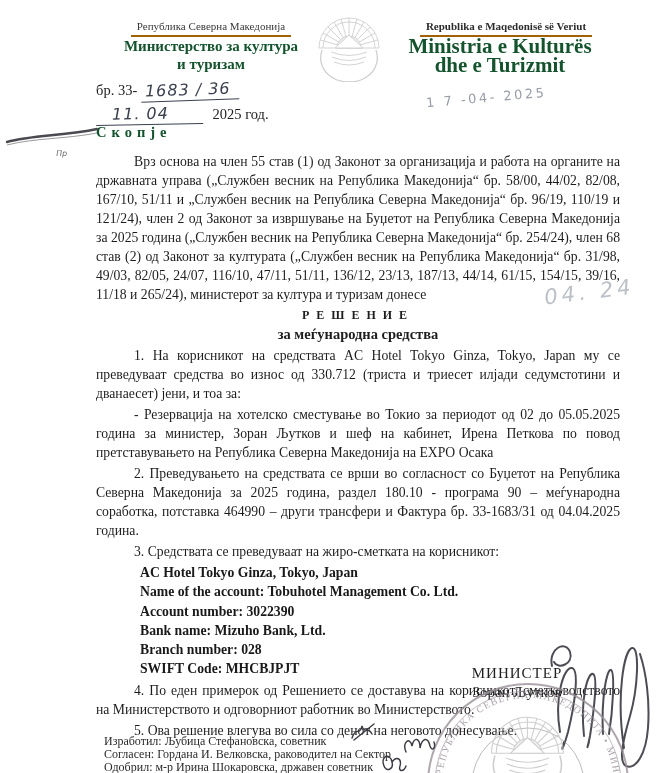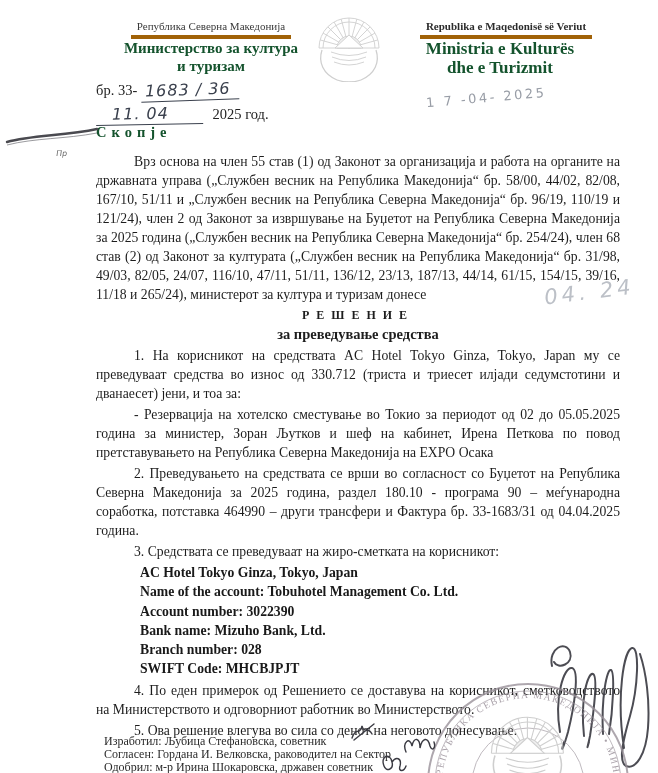--- a/index.html
+++ b/index.html
@@ -6,25 +6,25 @@
   .page {
     position:relative; width:658px; height:773px; margin:0 auto;
     background:#ffffff; overflow:hidden;
     font-family:"Liberation Serif", serif; color:#1d1d1d;
   }
   
   .hdr-left  { position:absolute; left:96px;  top:16px; width:230px; text-align:center; }
   .hdr-right { position:absolute; left:380px; top:16px; width:240px; text-align:center; }
   .hdr-country {
     display:inline-block; font-size:11px; color:#3a3a3a;
-    padding:0 6px 3px 6px; border-bottom:4px solid #a16207;
+    padding:0 6px 3px 6px; border-bottom:2px solid #a16207;
   }
   .hdr-right .hdr-country { font-weight:bold; color:#2c2c2c;margin-left:12px; }
   .hdr-ministry { font-weight:bold; font-size:15px; line-height:18px; color:#14532d; }
-  .hdr-right .hdr-ministry { font-size:17px; line-height:19px; }
+  .hdr-right .hdr-ministry { font-size:21px; line-height:19px; }
   .emblem { position:absolute; left:317px; top:2px; width:64px; height:80px; opacity:.8; }
   
   .ref { position:absolute; left:96px; top:80px; font-size:14.5px; color:#222; }
   .ref-line { margin-bottom:3px; white-space:nowrap; }
   .hw {
     font-family:"DejaVu Sans", sans-serif; font-style:italic;
     font-size:16px; color:#3a404d; letter-spacing:1px;
   }
   .hw-num { display:inline-block; border-bottom:1.4px solid #3a404d; padding:0 8px 1px 4px; transform:rotate(-2deg); }
   .hw-date { display:inline-block; border-bottom:1.4px solid #3a404d; padding:0 34px 1px 16px; transform:rotate(-1deg); margin-right:6px; }
@@ -111,35 +111,39 @@
   <svg class="pen-streak" viewBox="0 0 96 22">
     <path d="M3,16 C28,9 60,10 93,3" stroke="#4a4a50" stroke-width="2.4" fill="none" stroke-linecap="round"></path>
     <path d="M3,19 C30,12 62,13 93,7" stroke="#4a4a50" stroke-width="0.8" fill="none" opacity="0.7"></path>
   </svg>
   <div class="margin-note">Пр</div>
   <div class="pencil-note">04. 24</div>
 
   <div class="body">
     <p>Врз основа на член 55 став (1) од Законот за организација и работа на органите на државната управа („Службен весник на Република Македонија“ бр. 58/00, 44/02, 82/08, 167/10, 51/11 и „Службен весник на Република Северна Македонија“ бр. 96/19, 110/19 и 121/24), член 2 од Законот за извршување на Буџетот на Република Северна Македонија за 2025 година („Службен весник на Република Северна Македонија“ бр. 254/24), член 68 став (2) од Законот за културата („Службен весник на Република Македонија“ бр. 31/98, 49/03, 82/05, 24/07, 116/10, 47/11, 51/11, 136/12, 23/13, 187/13, 44/14, 61/15, 154/15, 39/16, 11/18 и 265/24), министерот за култура и туризам донесе</p>
     <div class="doc-title">РЕШЕНИЕ</div>
-    <div class="doc-subtitle">за преведување средства</div>
+    <div class="doc-subtitle">за меѓународна средства</div>
     <p>1. На корисникот на средствата AC Hotel Tokyo Ginza, Tokyo, Japan му се преведуваат средства во износ од 330.712 (триста и триесет илјади седумстотини и дванаесет) јени, и тоа за:</p>
     <p>- Резервација на хотелско сместување во Токио за периодот од 02 до 05.05.2025 година за министер, Зоран Љутков и шеф на кабинет, Ирена Петкова по повод претставувањето на Република Северна Македонија на EXPO Осака</p>
     <p>2. Преведувањето на средствата се врши во согласност со Буџетот на Република Северна Македонија за 2025 година, раздел 180.10 - програма 90 – меѓународна соработка, потставка 464990 – други трансфери и Фактура бр. 33-1683/31 од 04.04.2025 година.</p>
     <p>3. Средствата се преведуваат на жиро-сметката на корисникот:</p>
     <div class="bank-line">AC Hotel Tokyo Ginza, Tokyo, Japan</div>
     <div class="bank-line">Name of the account: Tobuhotel Management Co. Ltd.</div>
     <div class="bank-line">Account number: 3022390</div>
     <div class="bank-line">Bank name: Mizuho Bank, Ltd.</div>
     <div class="bank-line">Branch number: 028</div>
     <div class="bank-line">SWIFT Code: MHCBJPJT</div>
     <p>4. По еден примерок од Решението се доставува на корисникот, сметководството на Министерството и одговорниот работник во Министерството.</p>
     <p>5. Ова решение влегува во сила со денот на неговото донесување.</p>
   </div>
 
+  <div class="minister">
+    <div class="m-title">МИНИСТЕР</div>
+    <div>Зоран Љутков</div>
+  </div>
 
   <svg class="minister-sig" viewBox="0 0 110 140">
     <g stroke="#34343c" stroke-width="2" fill="none" stroke-linecap="round" opacity="0.88">
       <path d="M6,30 C2,12 20,4 24,16 C28,28 12,34 8,26"></path>
       <path d="M14,96 C8,62 18,30 26,32 C34,34 28,72 22,96 C18,110 14,120 18,106"></path>
       <path d="M38,100 C34,62 42,36 47,38 C52,40 48,74 44,100 C42,110 40,116 43,106"></path>
       <path d="M57,98 C55,62 61,32 65,34 C69,36 67,74 63,98"></path>
       <path d="M78,112 C70,60 78,14 86,12 C94,10 92,52 84,80 C77,104 72,126 80,130 C90,134 100,118 102,92 C104,64 100,36 94,18"></path>
     </g>
   </svg>

